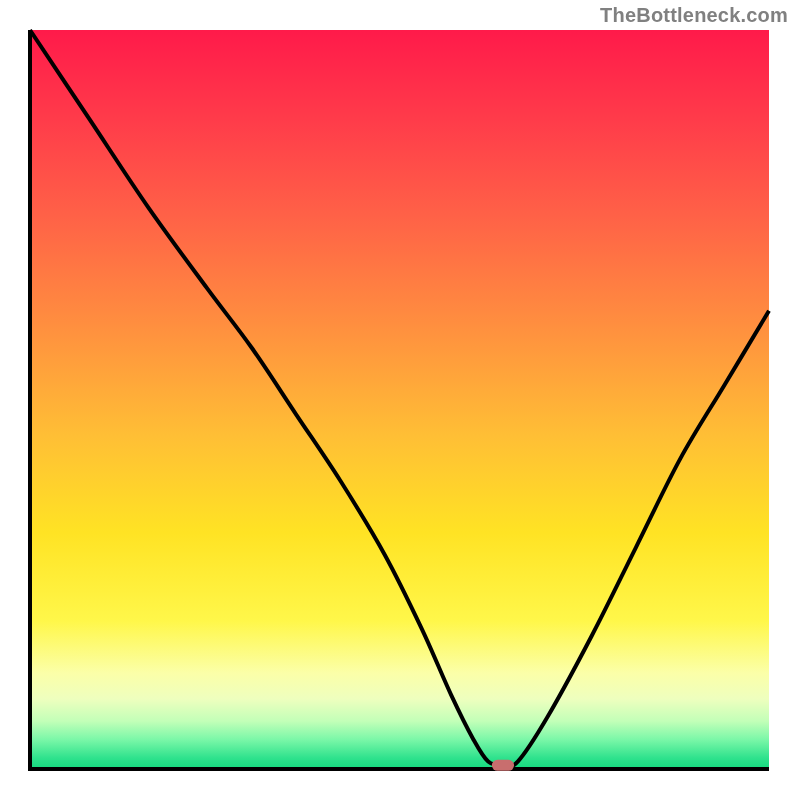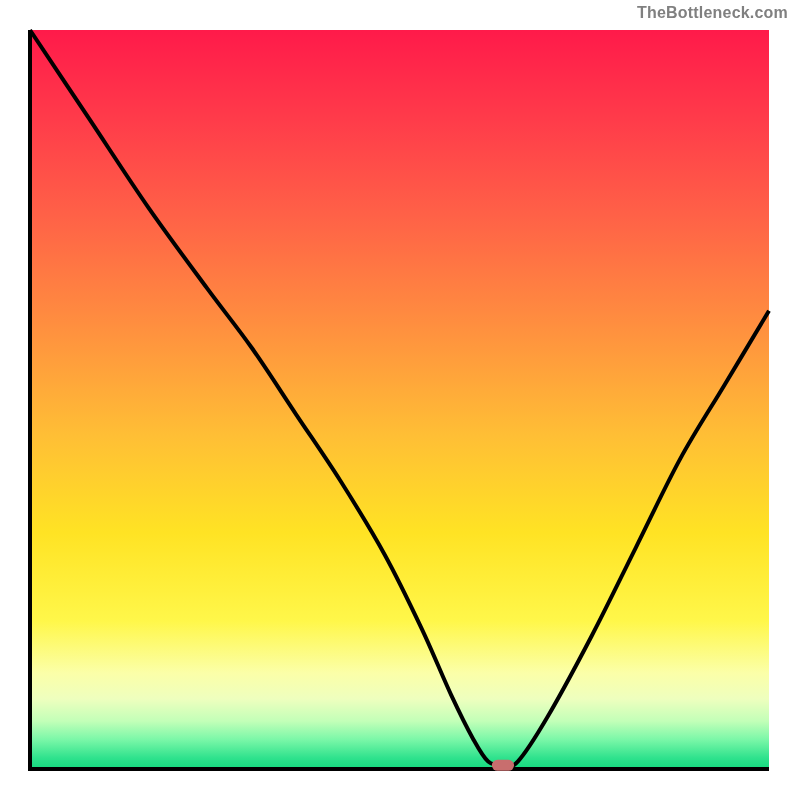--- a/index.html
+++ b/index.html
@@ -12,21 +12,21 @@
   }
   .chart-container {
     position: relative;
     width: 800px;
     height: 800px;
   }
   .watermark {
     position: absolute;
     top: 4px;
     right: 12px;
-    font-size: 16px;
+    font-size: 20px;
     font-weight: 600;
     color: #808080;
     letter-spacing: 0.2px;
     z-index: 10;
   }
   svg {
     display: block;
   }
 </style>
 </head>

